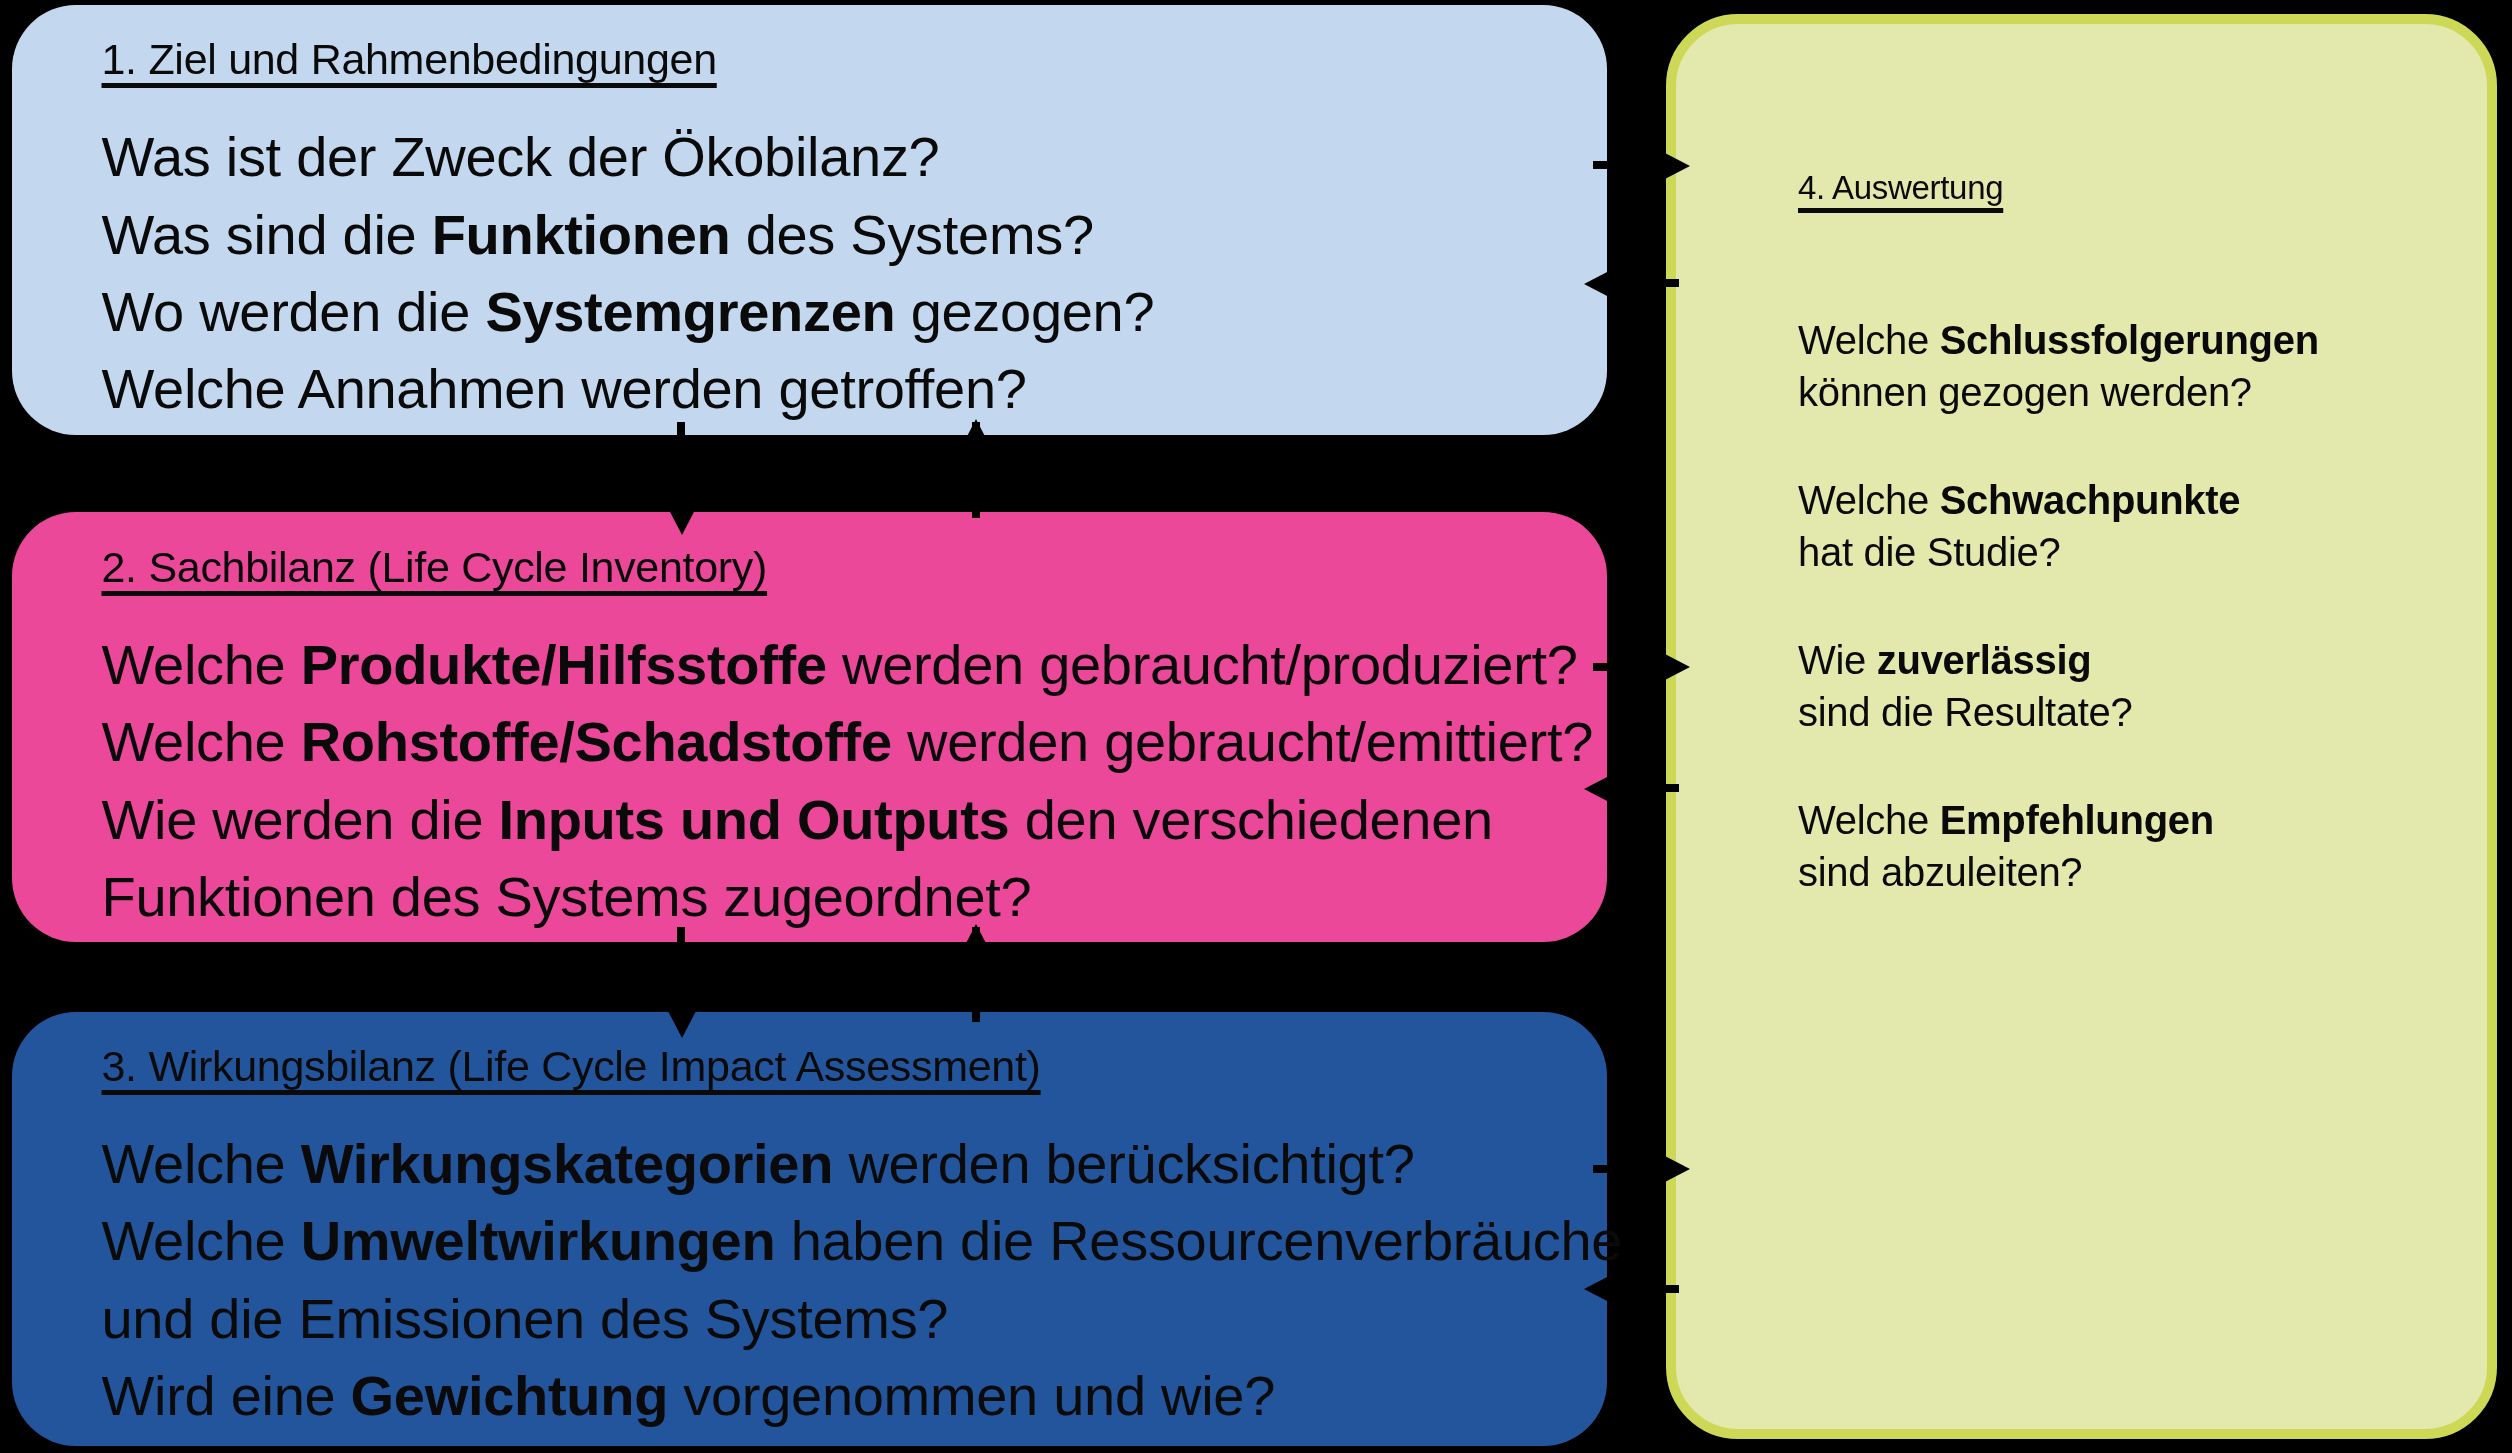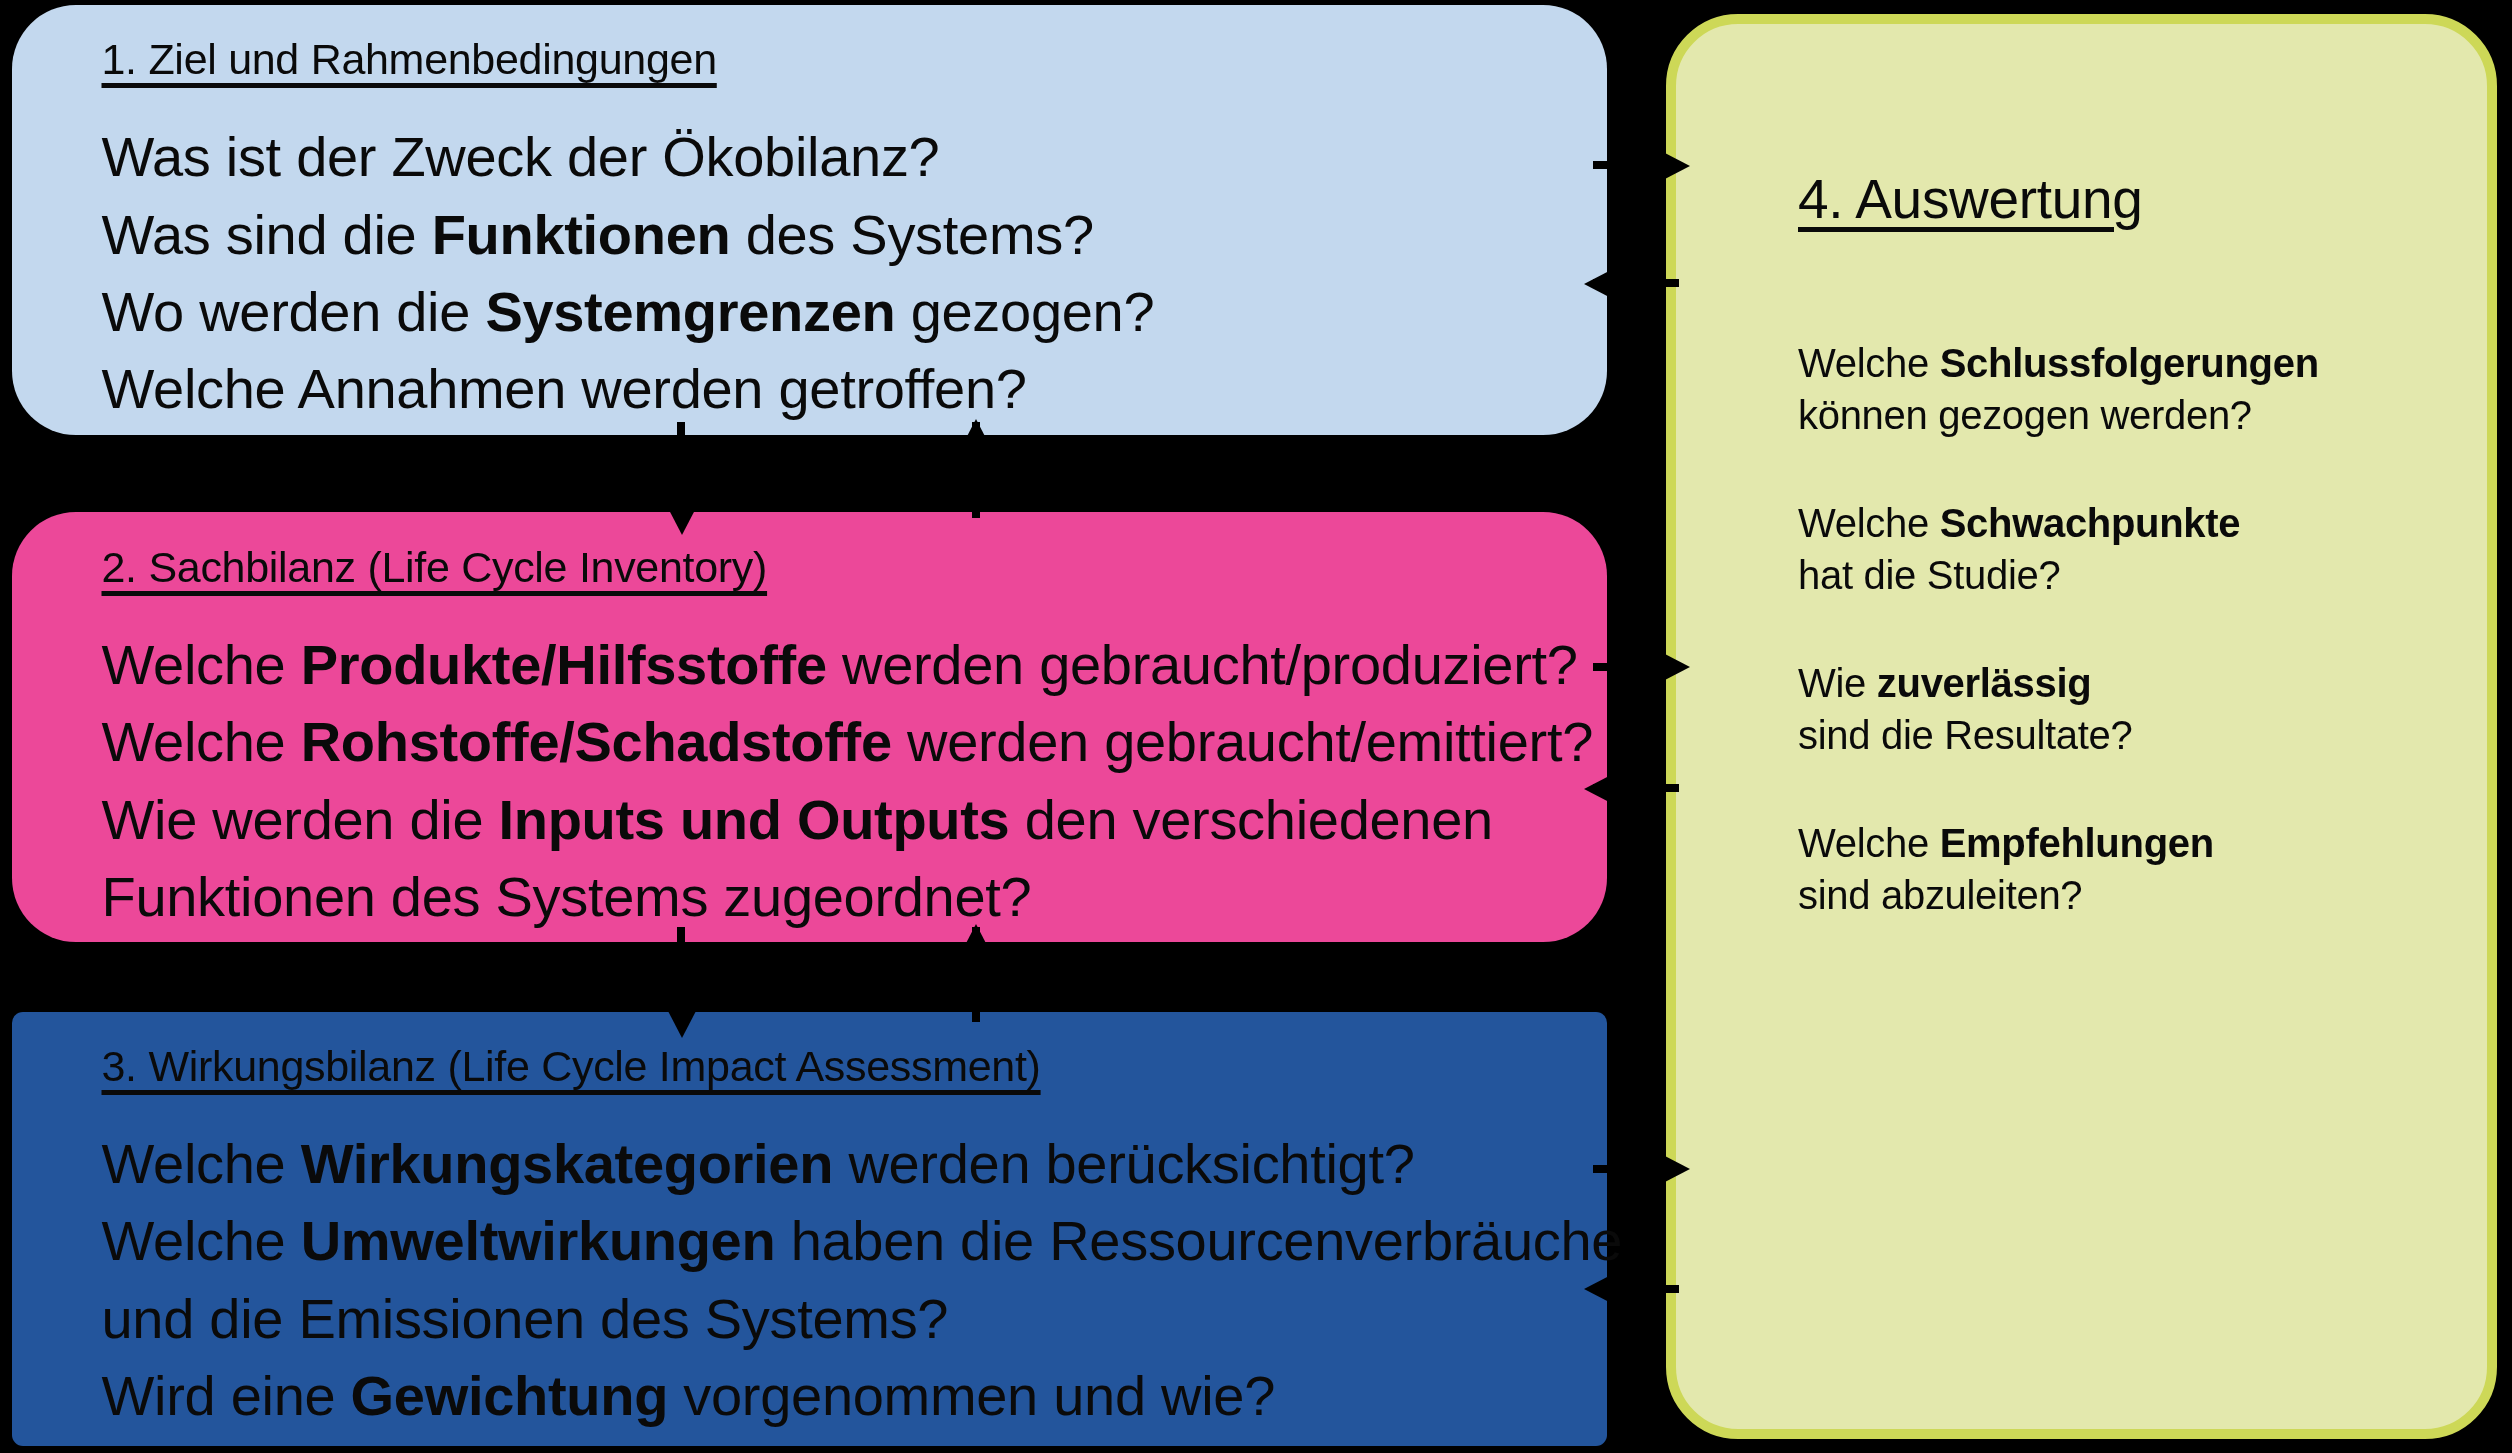--- a/index.html
+++ b/index.html
@@ -25,21 +25,20 @@
     left: 11.5px;  top: 5.1px;   width: 1595px; height: 430px;
     background: #C3D8EE;
   }
   .box-2 {
     left: 11.5px;  top: 512px; width: 1595px; height: 430px;
     background: #ec4899;
   }
   .box-3 {
     left: 11.5px;  top: 1012px; width: 1595px; height: 434px;
     background: #23559C;
-    border-radius: 11px;
   }
   .box-4 {
     left: 1666px; top: 14px;  width: 831px; height: 1425px;
     background: #E3E8AD;
     border: 10.2px solid #CDD857;
     border-radius: 72px;
   }
 
   
   .inner {
@@ -58,21 +57,21 @@
     font-weight: normal;
     color: #0A0A0A;
     text-decoration: underline;
     text-underline-offset: 9px;
     text-decoration-thickness: 4.5px;
     letter-spacing: -0.3px;
     white-space: nowrap;
     margin: 0 0 36px 0;
     line-height: 1.05;
   }
-  .box-4 .heading { font-size: 55px; margin-bottom: 0; }
+  .box-4 .heading { font-size: 33px; margin-bottom: 0; }
 
   .line {
     font-size: 56px;
     color: #0A0A0A;
     line-height: 1.38;
     letter-spacing: -0.3px;
     white-space: nowrap;
   }
   .line b { font-weight: bold; }
 

